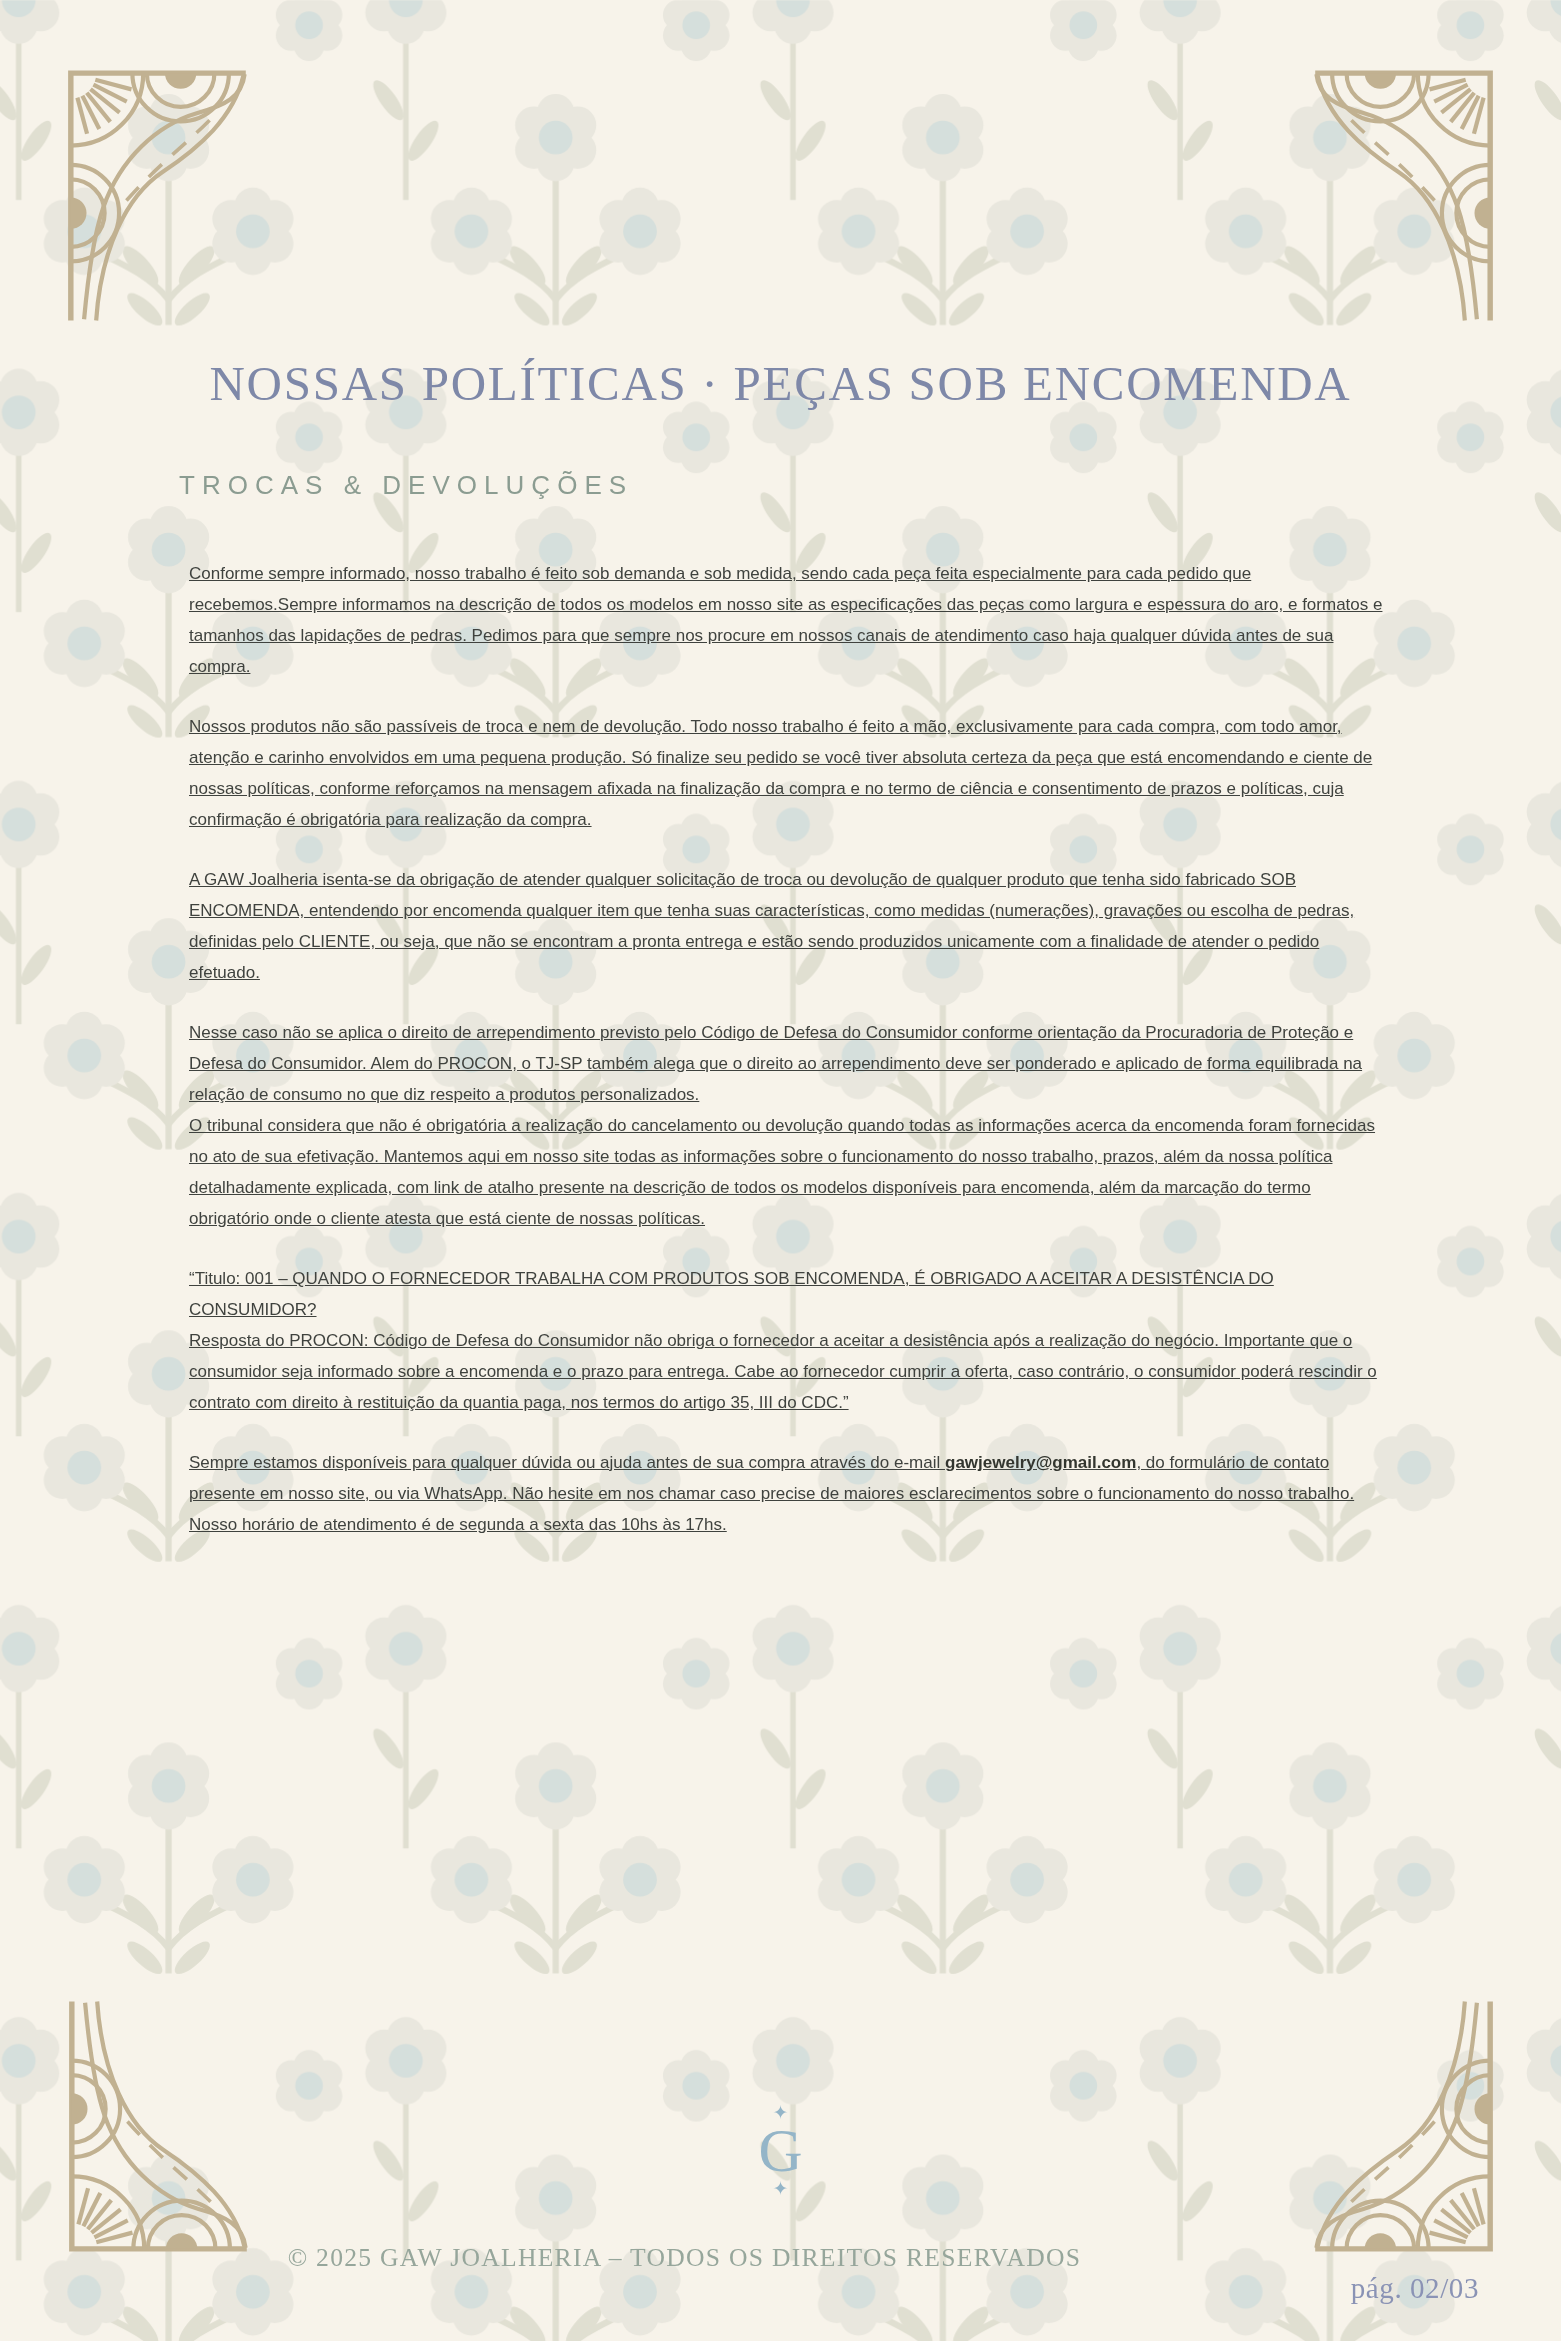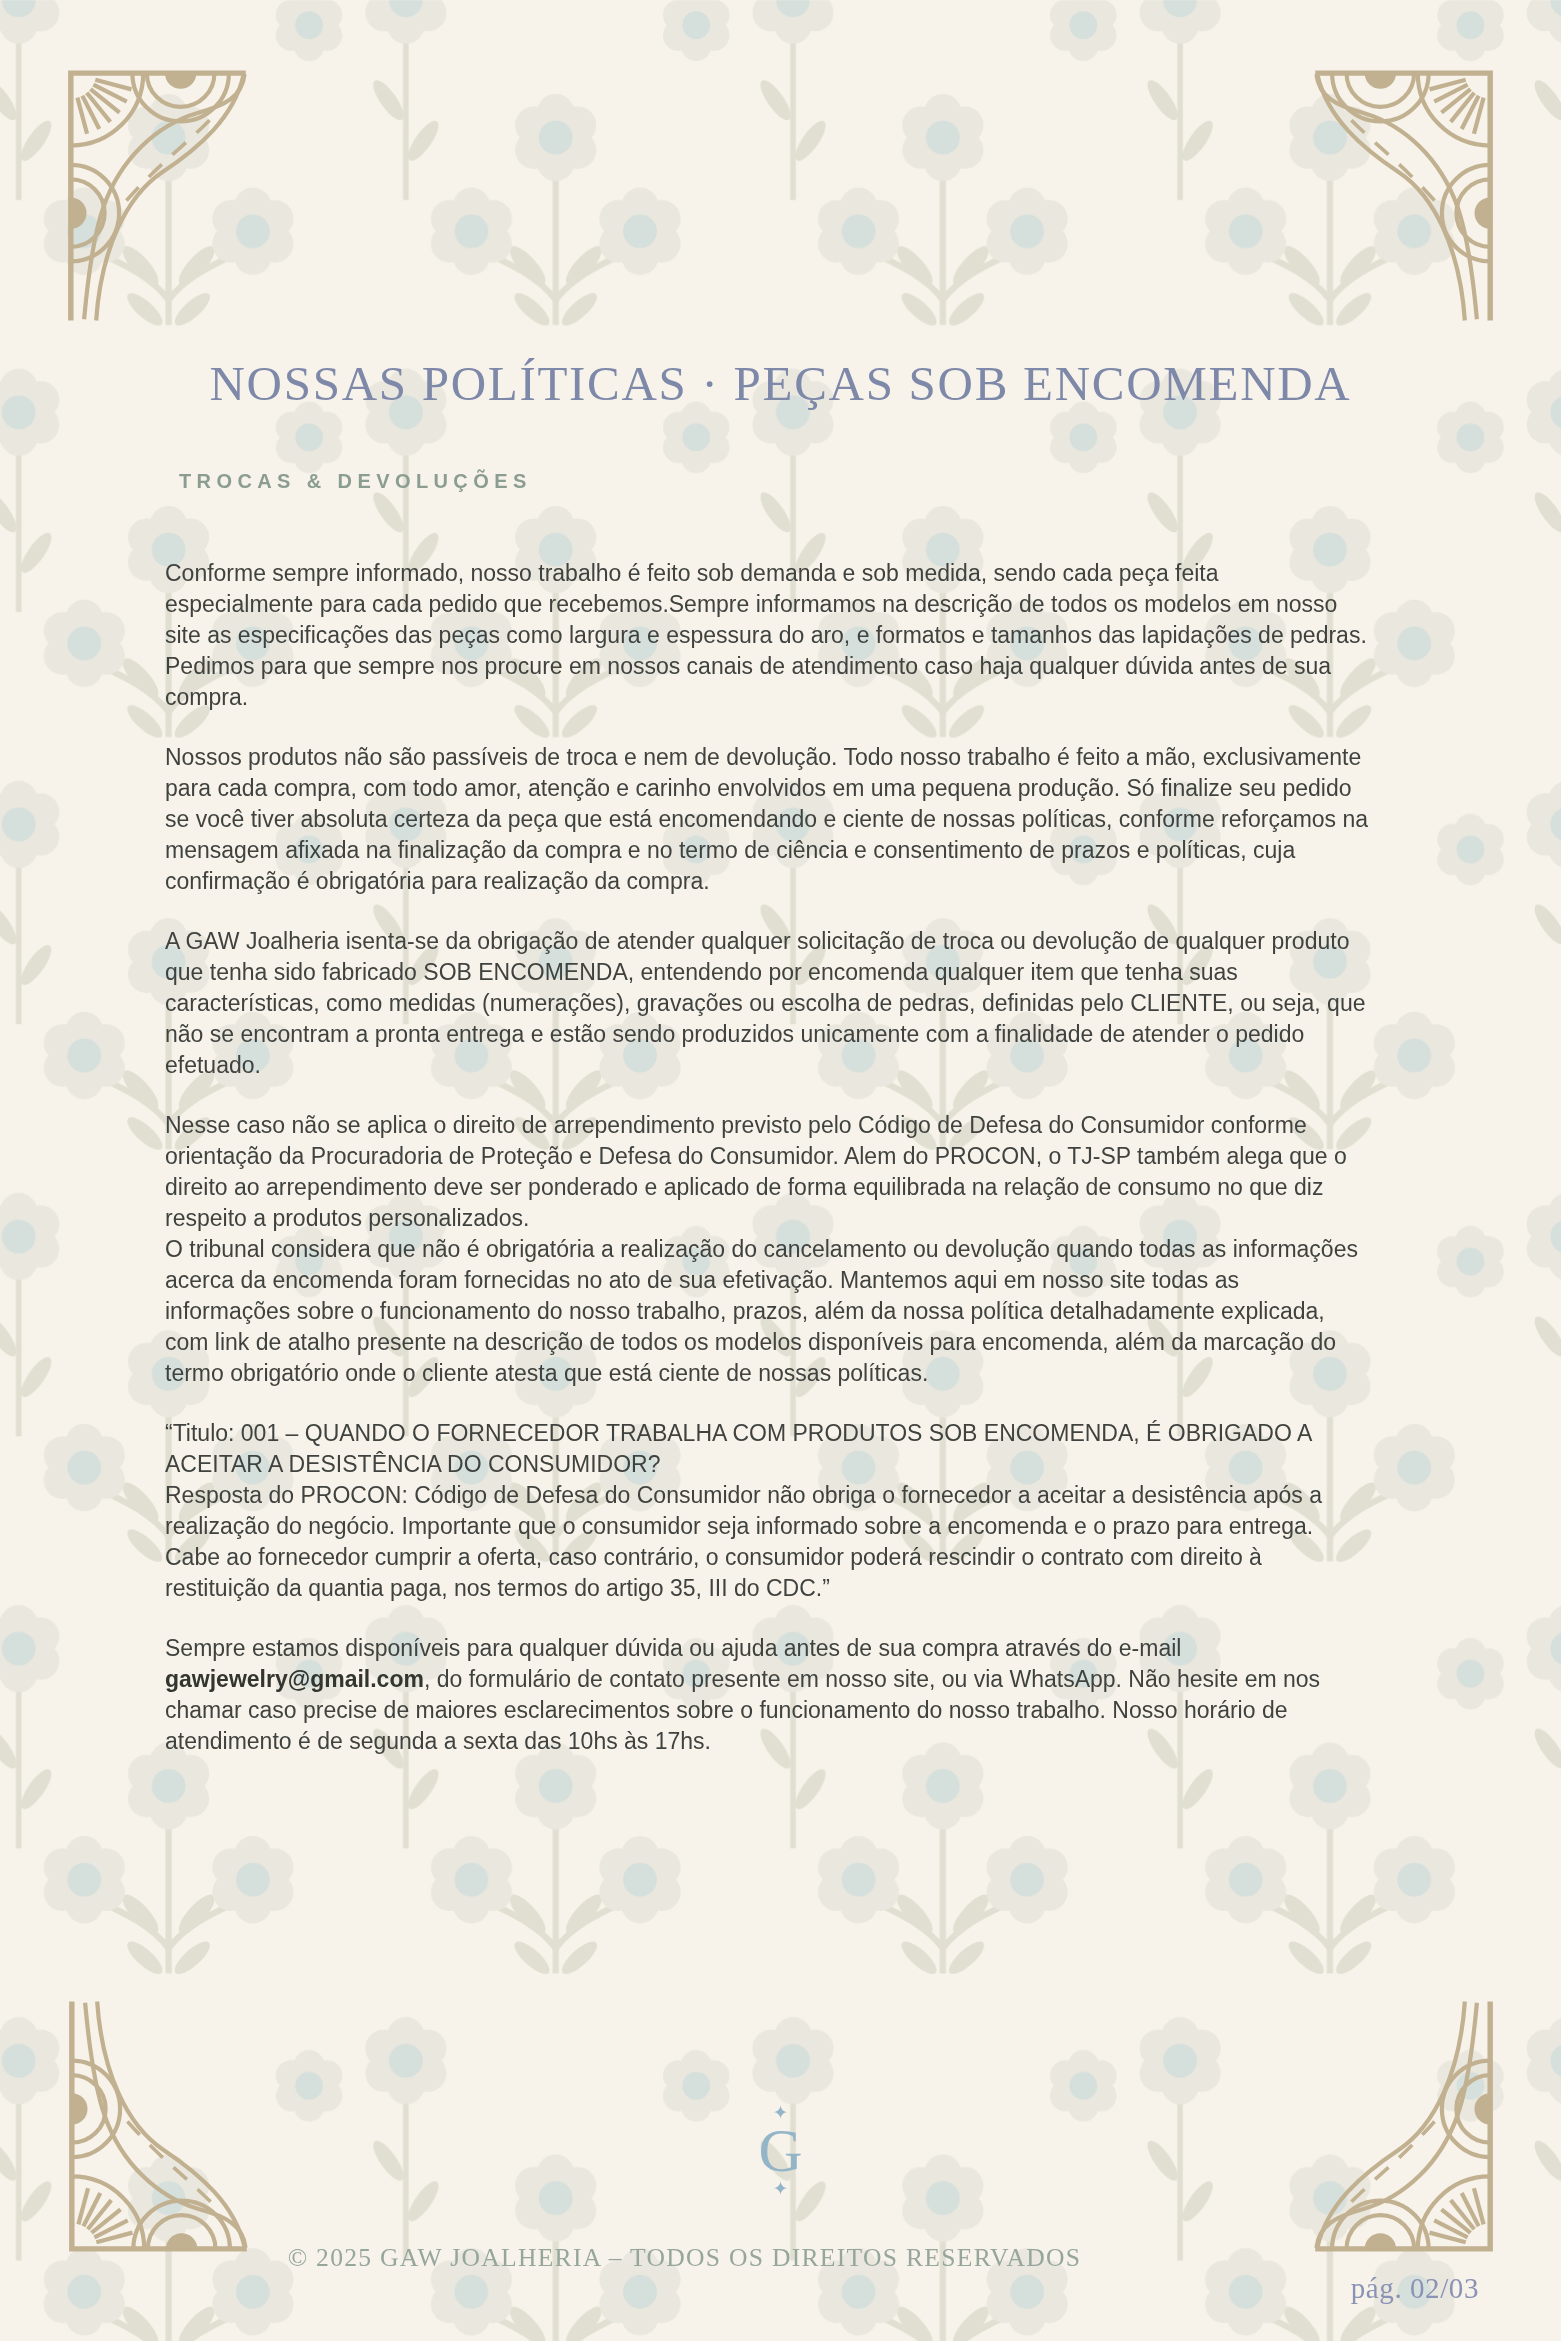--- a/index.html
+++ b/index.html
@@ -17,26 +17,26 @@
 
   .page-title{
     position:absolute;left:0;top:322px;width:1561px;
     text-align:center;white-space:nowrap;
     font-family:"Liberation Serif", serif;
     font-size:49px;font-weight:400;letter-spacing:0.035em;
     color:#7e88a8;
   }
   .section-label{
     position:absolute;left:179px;top:470px;
-    font-size:20px;font-weight:700;letter-spacing:0.27em;
+    font-size:26px;font-weight:400;letter-spacing:0.27em;
     color:#8b9c91;
   }
   .text-block{
-    position:absolute;left:165px;top:558px;width:1205px;
-    font-size:23px;line-height:31px;color:#3f423e;
+    position:absolute;left:189px;top:558px;width:1205px;
+    font-size:17px;line-height:31px;color:#3f423e;text-decoration:underline;
   }
   .text-block p{margin:0 0 29px 0;}
   .text-block .joined p{margin:0;}
   .text-block .joined{margin:0 0 29px 0;}
   .email-link{font-weight:700;color:#33362f;text-decoration:none;}
   .footer-logo{
     position:absolute;left:0;top:2102px;width:1561px;
     text-align:center;color:#94b5c8;
     font-family:"Liberation Serif", serif;
   }

